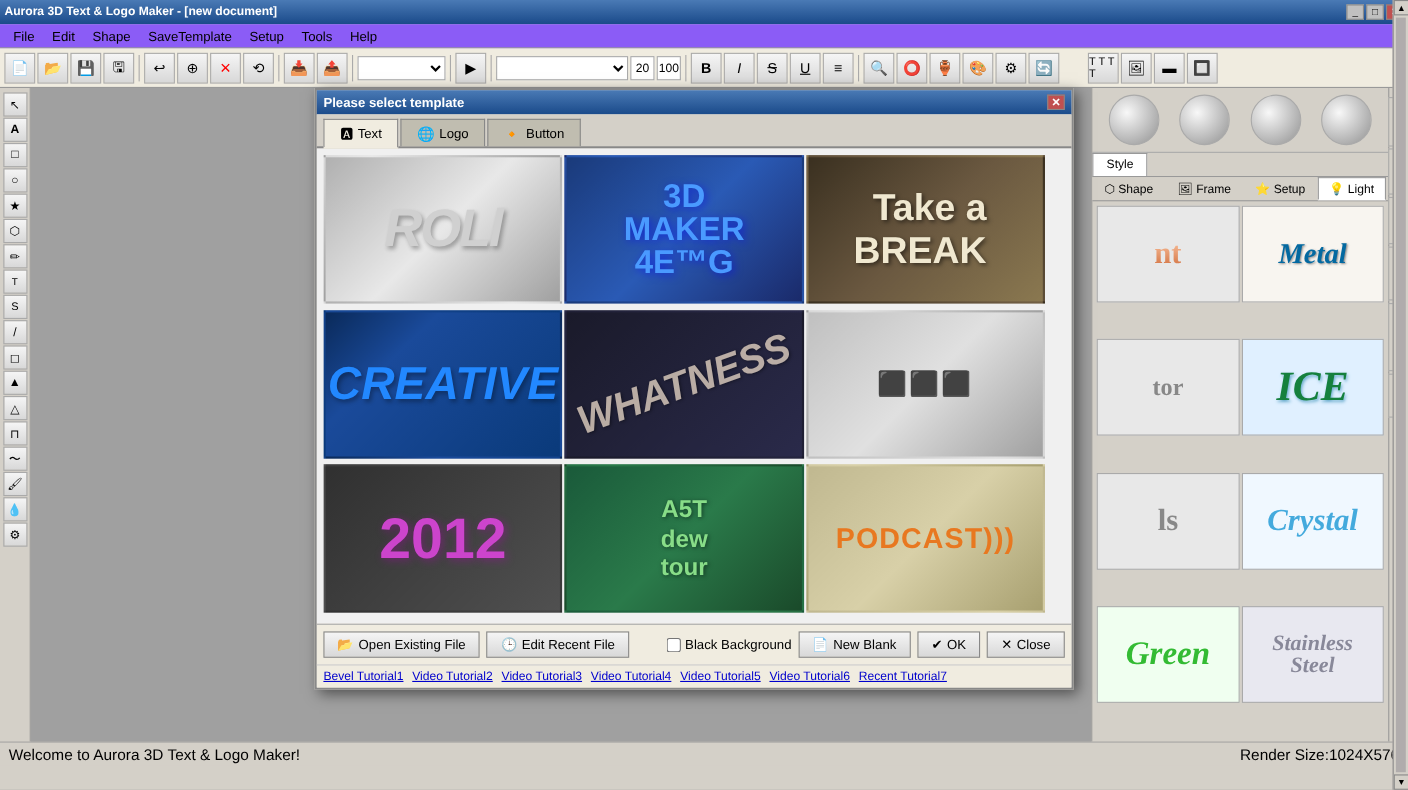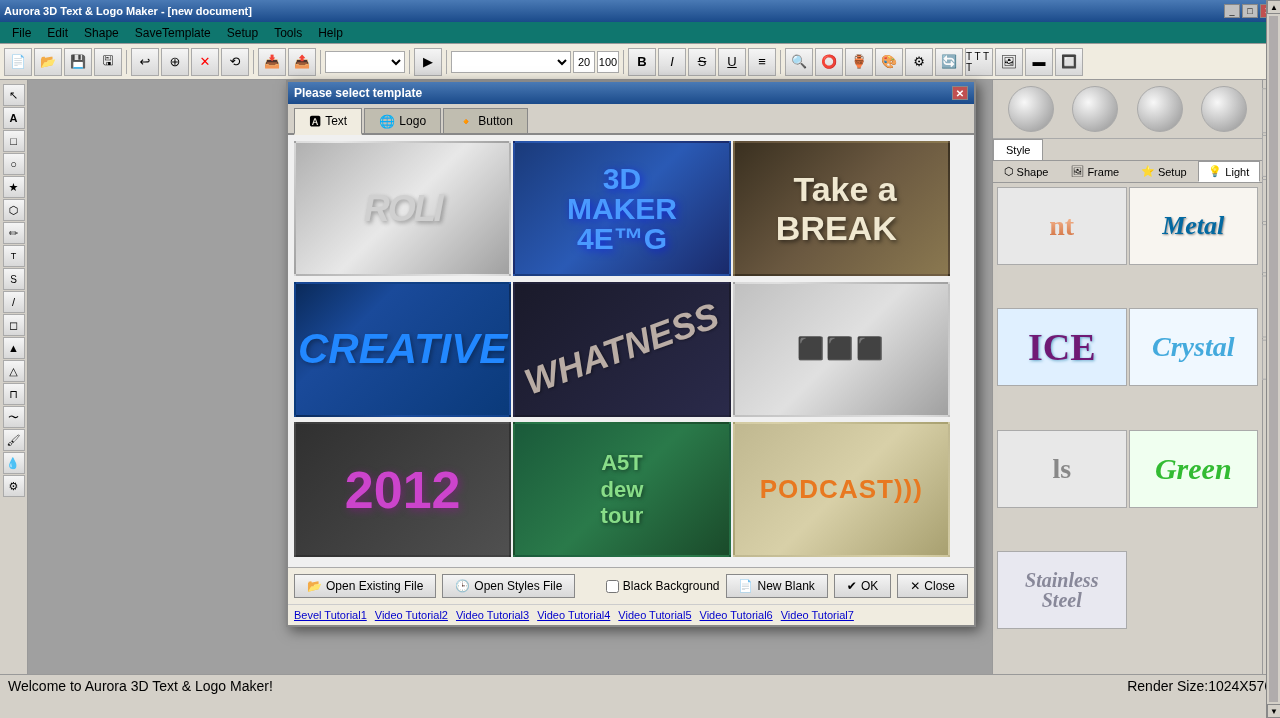--- a/index.html
+++ b/index.html
@@ -21,21 +21,21 @@
       width: 16px; height: 14px;
       background: #c0c0c0;
       border: 1px solid #888;
       font-size: 9px;
       display: flex; align-items: center; justify-content: center;
       cursor: pointer; color: black;
     }
 
     
     .menu-bar {
-      background: #0f766e;
+      background: #8b5cf6;
       height: 22px;
       display: flex;
       align-items: center;
       padding: 0 4px;
       border-bottom: 1px solid #999;
     }
     .menu-item {
       padding: 2px 8px;
       font-size: 12px;
       cursor: pointer;
@@ -161,21 +161,21 @@
     
     .styles-grid {
       display: grid;
       grid-template-columns: 1fr 1fr;
       gap: 2px;
       padding: 4px;
       overflow-y: auto;
       flex: 1;
     }
     .style-item {
-      height: 78px;
+      height: 88px;
       background: #e8e8e8;
       border: 1px solid #aaa;
       cursor: pointer;
       display: flex;
       align-items: center;
       justify-content: center;
       font-size: 22px;
       font-weight: bold;
       overflow: hidden;
       position: relative;
@@ -324,21 +324,21 @@
     }
     .tmpl-text {
       position: absolute;
       width: 100%;
       height: 100%;
       display: flex;
       align-items: center;
       justify-content: center;
     }
     .tmpl-text-roli {
-      font-size: 36px;
+      font-size: 48px;
       font-weight: 900;
       color: #d0d0d0;
       font-style: italic;
       text-shadow: 2px 2px 4px rgba(0,0,0,0.3);
       font-family: Impact, sans-serif;
       letter-spacing: -2px;
     }
     .tmpl-text-3d {
       font-size: 30px;
       font-weight: 900;
@@ -487,22 +487,23 @@
     .style-preview-tor {
       font-size: 22px;
       font-weight: 900;
       color: #888888;
       font-family: Impact;
     }
     .style-preview-ice {
       font-size: 38px;
       font-weight: 900;
       font-family: Impact;
-      color: #701a75;
+      color: #15803d;
       text-shadow: 1px 1px 3px #66aacc;
+      font-style: italic;
     }
     .style-preview-ls {
       font-size: 28px;
       font-weight: 900;
       color: #888888;
       font-family: Impact;
     }
     .style-preview-crystal {
       font-size: 28px;
       font-weight: 900;
@@ -595,21 +596,21 @@
   <div class="tool-btn" style="text-decoration:line-through;">S</div>
   <div class="tool-btn" style="text-decoration:underline;">U</div>
   <div class="tool-btn">≡</div>
   <div class="tool-separator"></div>
   <div class="tool-btn">🔍</div>
   <div class="tool-btn">⭕</div>
   <div class="tool-btn">🏺</div>
   <div class="tool-btn">🎨</div>
   <div class="tool-btn">⚙</div>
   <div class="tool-btn">🔄</div>
-  <div class="tool-btn" style="font-size:10px;">T T T T</div>
+  <div class="tool-btn" style="font-size:10px;margin-left:24px;">T T T T</div>
   <div class="tool-btn">🖼</div>
   <div class="tool-btn">▬</div>
   <div class="tool-btn">🔲</div>
 </div>
 
 <div class="main-area">
 
   <div class="left-tools">
     <div class="left-tool-btn">↖</div>
     <div class="left-tool-btn" style="font-weight:bold;">A</div>
@@ -667,28 +668,31 @@
       </div>
     </div>
 
     <div class="styles-grid">
       <div class="style-item">
         <span class="style-preview-nt">nt</span>
       </div>
       <div class="style-item" style="background:#f8f5f0;">
         <span class="style-preview-metal">Metal</span>
       </div>
+      <div class="style-item">
+        <span class="style-preview-tor">tor</span>
+      </div>
       <div class="style-item" style="background:#e0f0ff;">
         <span class="style-preview-ice">ICE</span>
       </div>
+      <div class="style-item">
+        <span class="style-preview-ls">ls</span>
+      </div>
       <div class="style-item" style="background:#f0f8ff;">
         <span class="style-preview-crystal">Crystal</span>
-      </div>
-      <div class="style-item">
-        <span class="style-preview-ls">ls</span>
       </div>
       <div class="style-item" style="background:#f0fff0;">
         <span class="style-preview-green">Green</span>
       </div>
       <div class="style-item" style="background:#e8e8f0;">
         <span class="style-preview-steel">Stainless<br>Steel</span>
       </div>
     </div>
   </div>
 
@@ -793,21 +797,21 @@
       </div>
     </div>
 
     <div class="modal-footer">
       <button class="footer-btn">
         <span>📂</span>
         <span>Open Existing File</span>
       </button>
       <button class="footer-btn">
         <span>🕒</span>
-        <span>Open Styles File</span>
+        <span>Edit Recent File</span>
       </button>
       <div class="footer-spacer"></div>
       <label class="footer-checkbox">
         <input type="checkbox" style="">
         <span>Black Background</span>
       </label>
       <button class="footer-btn">
         <span>📄</span>
         <span>New Blank</span>
       </button>
@@ -821,16 +825,16 @@
       </button>
     </div>
 
     <div class="video-links">
       <a class="video-link">Bevel Tutorial1</a>
       <a class="video-link">Video Tutorial2</a>
       <a class="video-link">Video Tutorial3</a>
       <a class="video-link">Video Tutorial4</a>
       <a class="video-link">Video Tutorial5</a>
       <a class="video-link">Video Tutorial6</a>
-      <a class="video-link">Video Tutorial7</a>
+      <a class="video-link">Recent Tutorial7</a>
     </div>
   </div>
 </div>
 
 </body></html>

